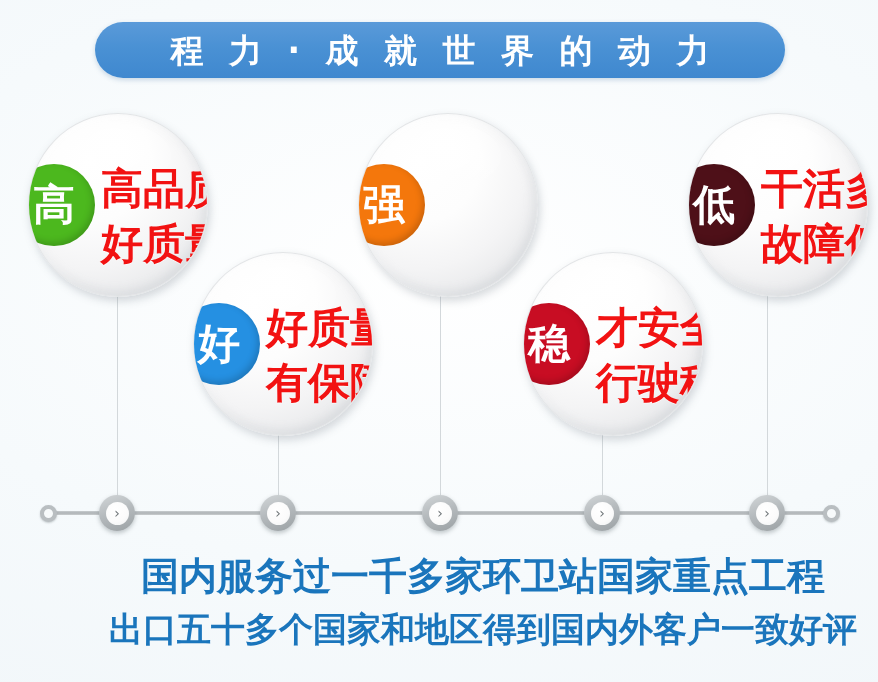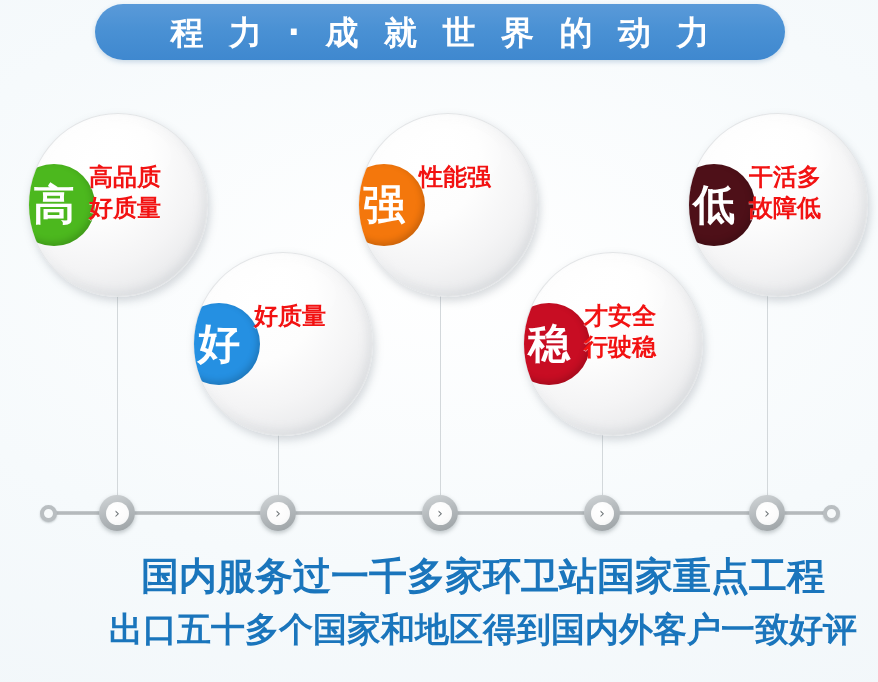--- a/index.html
+++ b/index.html
@@ -22,21 +22,21 @@
     height: 682px;
     background:
       radial-gradient(ellipse 900px 500px at 50% 40%, #ffffff 0%, #f6fafc 60%, #f2f7fa 100%);
     overflow: hidden;
   }
 
   
   .header-pill {
     position: absolute;
     left: 95px;
-    top: 4px;
+    top: 22px;
     width: 690px;
     height: 56px;
     border-radius: 28px;
     background: linear-gradient(180deg, #5a9ad9 0%, #4a91d4 45%, #3f88cf 100%);
     box-shadow: 0 2px 5px rgba(60,110,160,0.25);
     display: flex;
     align-items: center;
     justify-content: center;
   }
   .header-pill .title {
@@ -92,25 +92,25 @@
     color: #ffffff;
     font-size: 42px;
     font-weight: bold;
     line-height: 1;
     z-index: 2;
     box-shadow: inset -2px -3px 7px rgba(0,0,0,0.18);
     font-family: "DejaVu Sans", "Liberation Sans", sans-serif;
   }
   .bubble .lines {
     position: absolute;
-    left: 60px;
+    left: 72px;
     top: 48px;
     z-index: 3;
     color: #f21212;
-    font-size: 24px;
+    font-size: 42px;
     font-weight: bold;
     line-height: 1.30;
     white-space: nowrap;
     text-shadow: 0 1px 0 rgba(255,255,255,0.55);
     font-family: "DejaVu Sans", "Liberation Sans", sans-serif;
   }
 
   
   .stem {
     position: absolute;
@@ -214,29 +214,29 @@
       <div>好质量</div>
     </div>
   </div>
 
   <div class="bubble" style="left:193px; top:252px;">
     <div class="badge" style="background:#2590e2;">
       <span>好</span>
     </div>
     <div class="lines">
       <div>好质量</div>
+      <div>有保障</div>
     </div>
   </div>
 
   <div class="bubble" style="left:358px; top:113px;">
     <div class="badge" style="background:#f4770c;">
       <span>强</span>
     </div>
     <div class="lines">
-      <div>性能强</div>
     </div>
   </div>
 
   <div class="bubble" style="left:523px; top:252px;">
     <div class="badge" style="background:#c80d23;">
       <span>稳</span>
     </div>
     <div class="lines">
       <div>才安全</div>
       <div>行驶稳</div>

